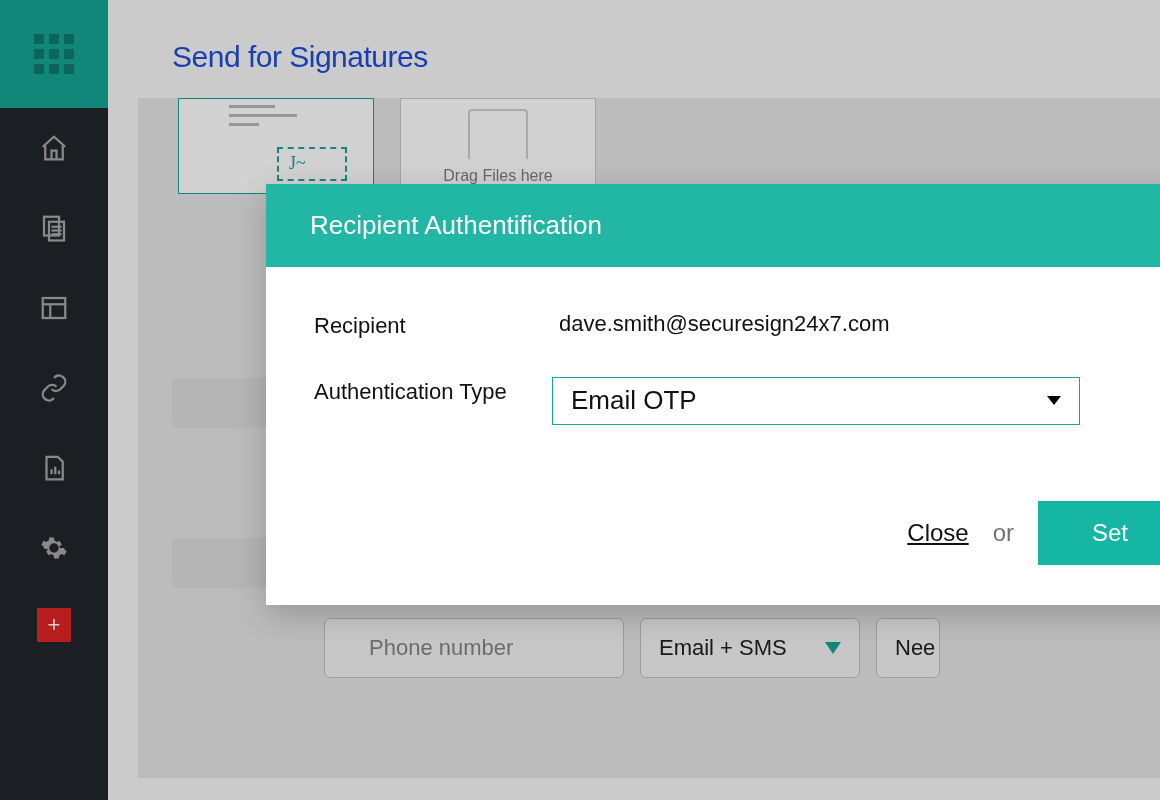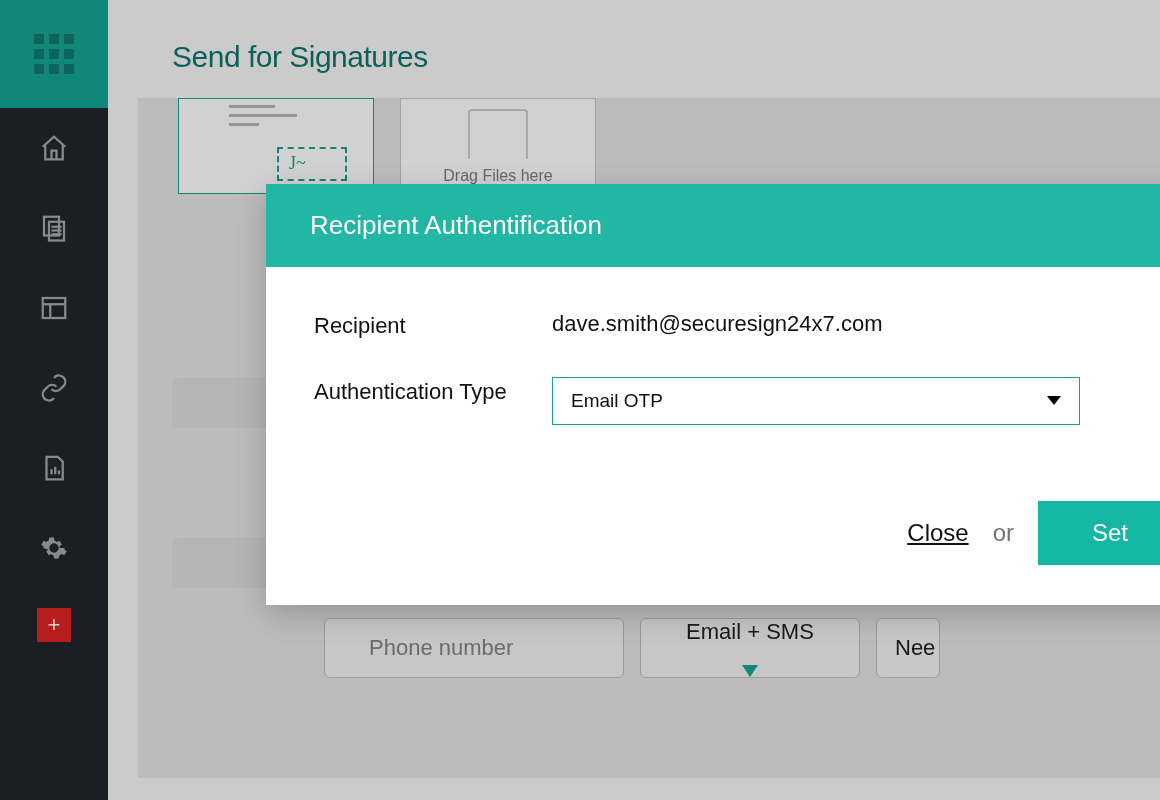--- a/index.html
+++ b/index.html
@@ -54,21 +54,21 @@
   
   .main {
     flex: 1;
     height: 800px;
     background: #f8f8f8;
     position: relative;
   }
   .page-title {
     font-size: 30px;
     letter-spacing: -0.5px;
-    color: #0f766e;
+    color: #1d4ed8;
     margin: 40px 0 4px 64px;
     font-weight: 400;
   }
   .workarea {
     margin: 24px 0 0 30px;
     background: #e6e6e6;
     height: 680px;
     width: 1022px;
     position: relative;
     padding: 0;
@@ -144,21 +144,21 @@
     border: 1px solid #bfbfbf;
     border-radius: 6px;
     display: flex;
     align-items: center;
     padding: 0 18px;
     font-size: 22px;
     color: #222;
   }
   .select-like.small { width: 220px; justify-content: space-between; }
   .input-like.phone { width: 300px; color: #848484; padding-left: 44px; }
-  .select-like.delivery { width: 220px; justify-content: space-between; flex-direction: column; }
+  .select-like.delivery { width: 220px; justify-content: space-between; }
   .select-like.needs { width: 64px; }
   .tri-down {
     width: 0; height: 0;
     border-left: 8px solid transparent;
     border-right: 8px solid transparent;
     border-top: 12px solid #15a594;
   }
 
   
   .overlay {
@@ -194,30 +194,31 @@
   }
   .mlabel {
     width: 238px;
     font-size: 22px;
     color: #111;
     line-height: 1.35;
   }
   .mvalue {
     font-size: 22px;
     color: #111;
+    margin-left: 7px;
   }
   .auth-select {
     width: 528px;
     height: 48px;
     border: 1.5px solid #15a594;
     display: flex;
     align-items: center;
     justify-content: space-between;
     padding: 0 18px;
-    font-size: 19px;
+    font-size: 26px;
     color: #111;
   }
   .caret-down {
     width: 0; height: 0;
     border-left: 7px solid transparent;
     border-right: 7px solid transparent;
     border-top: 9px solid #000;
   }
   .modal-footer {
     display: flex;

